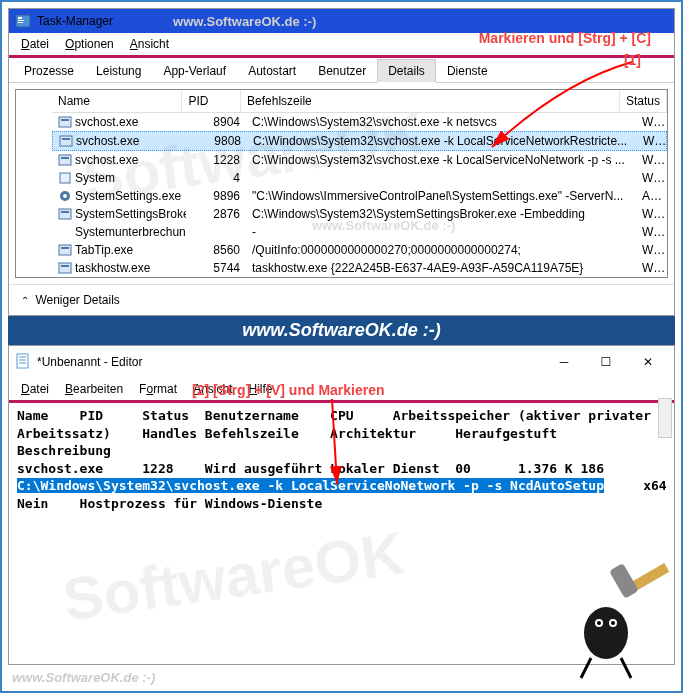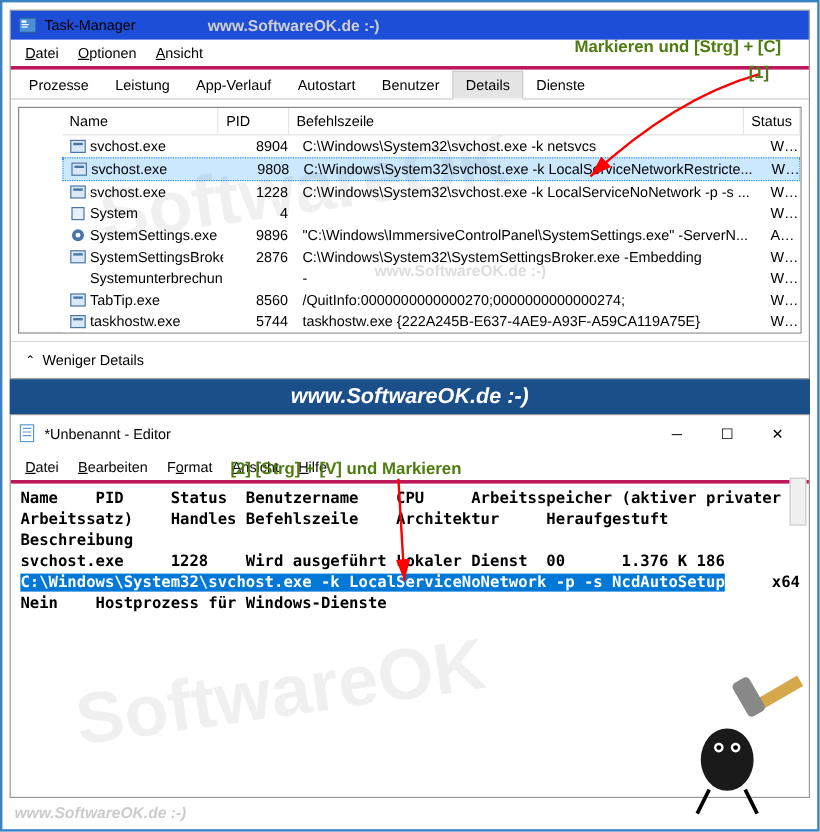--- a/index.html
+++ b/index.html
@@ -44,21 +44,21 @@
   .banner { background: #1b4f8a; color: #fff; font-weight: bold; text-align: center; padding: 4px 0; font-size: 18px; margin: 0 6px; font-style: italic; }
   
   
   .np-titlebar { display: flex; align-items: center; justify-content: space-between; padding: 4px 6px; }
   .np-ctrls { display: flex; gap: 2px; }
   .np-btn { width: 40px; height: 24px; display: flex; align-items: center; justify-content: center; font-size: 12px; }
   
   .np-body { font-family: Consolas, monospace; font-size: 13px; padding: 4px 8px; line-height: 1.35; position: relative; font-weight: bold; }
   .np-body .hl { background: #0078d7; color: #fff; }
   
-  .annot-red { position: absolute; color: #4d7c0f; font-weight: bold; font-size: 14px; z-index: 100; pointer-events: none; }
+  .annot-red { position: absolute; color: #ef4444; font-weight: bold; font-size: 14px; z-index: 100; pointer-events: none; }
   
   .arrow-svg { position: absolute; z-index: 99; pointer-events: none; }
   
   .watermark-big { position: absolute; color: rgba(0,0,0,0.06); font-size: 60px; font-weight: bold; transform: rotate(-8deg); pointer-events: none; z-index: 1; }
   .watermark-sm { position: absolute; color: rgba(0,0,0,0.1); font-size: 13px; font-weight: bold; pointer-events: none; }
   
   .scrollbar-stub { position: absolute; right: 2px; width: 14px; background: #f0f0f0; border: 1px solid #ccc; }
   
   .mascot { position: absolute; right: 10px; bottom: 8px; width: 120px; height: 120px; z-index: 50; }
 </style>

